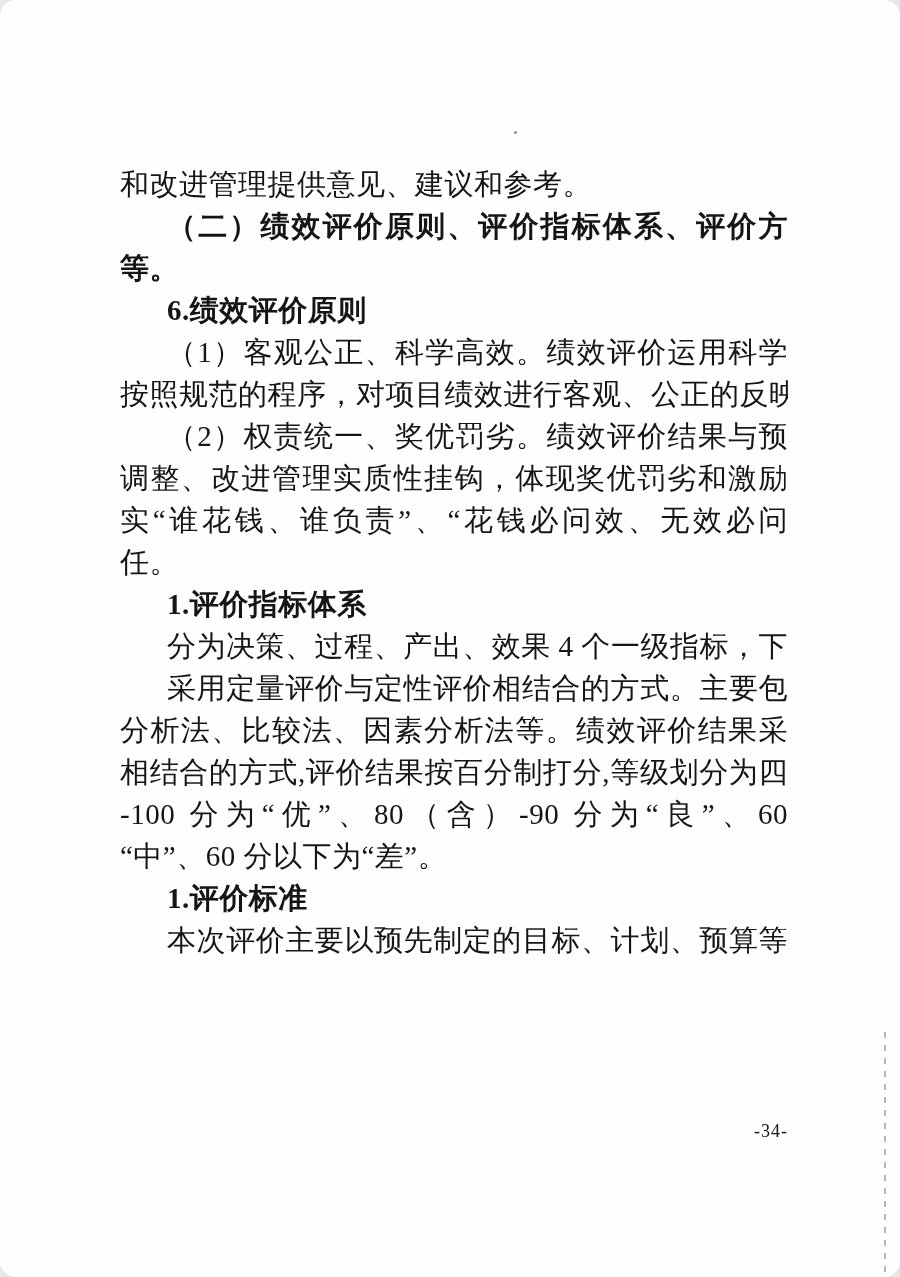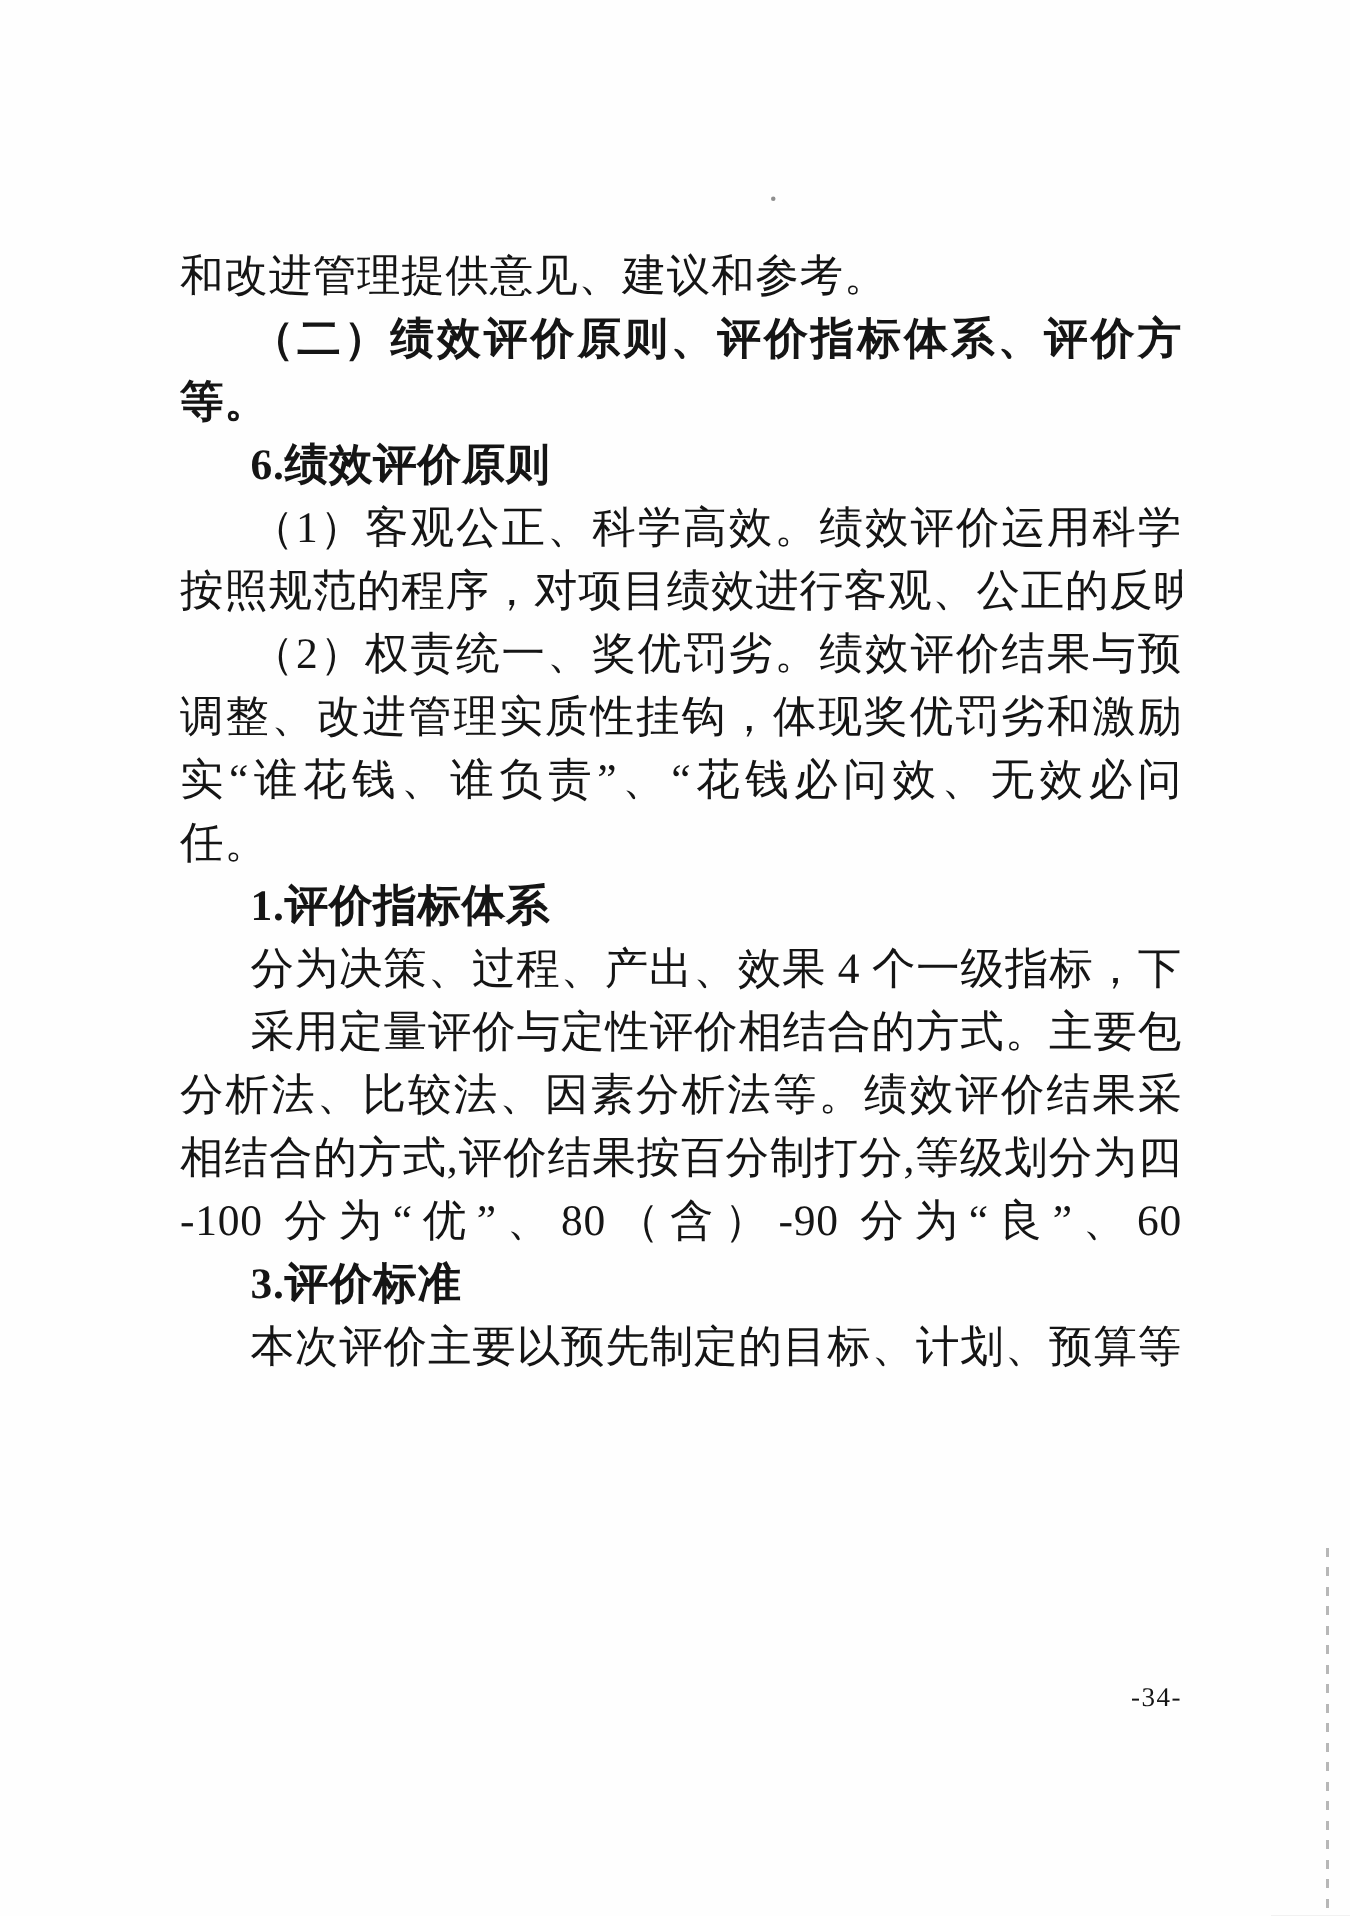--- a/index.html
+++ b/index.html
@@ -4,20 +4,21 @@
 <style>
   html,body { margin:0; padding:0; background:#e8e8e8; }
   .page {
     position:relative;
     width:900px; height:1277px;
     margin:0 auto;
     background:#fefefe;
     font-family:"Liberation Serif","DejaVu Serif",serif;
     color:#151515;
     overflow:hidden;
+    border-radius:16px;
   }
   .content {
     position:absolute;
     left:120px; top:163px;
     width:668px;
   }
   .line {
     font-size:29px;
     line-height:42px;
     height:42px;
@@ -72,20 +73,21 @@
       <div class="line i1 j">（2）权责统一、奖优罚劣。绩效评价结果与预算安排、政策</div>
       <div class="line j">调整、改进管理实质性挂钩，体现奖优罚劣和激励相容导向，落</div>
       <div class="line j">实“谁花钱、谁负责”、“花钱必问效、无效必问责”的主体责</div>
       <div class="line">任。</div>
       <div class="line b i1">1.评价指标体系</div>
       <div class="line i1 j">分为决策、过程、产出、效果 4 个一级指标，下设 5 个二级</div>
       <div class="line i1 j">采用定量评价与定性评价相结合的方式。主要包括成本效益</div>
       <div class="line j">分析法、比较法、因素分析法等。绩效评价结果采取评分和评级</div>
       <div class="line j">相结合的方式,评价结果按百分制打分,等级划分为四档:90（含）</div>
       <div class="line j">-100 分为“优”、80（含）-90 分为“良”、60（含）-80 分为</div>
-      <div class="line b i1">3.评价标准</div>
+      <div class="line">“中”、60 分以下为“差”。</div>
+      <div class="line b i1">1.评价标准</div>
       <div class="line i1 j">本次评价主要以预先制定的目标、计划、预算等作为评价标</div>
     </div>
 
   <div class="footer">-34-</div>
 
   <span class="streak"></span>
 </div>
 
 </body></html>

